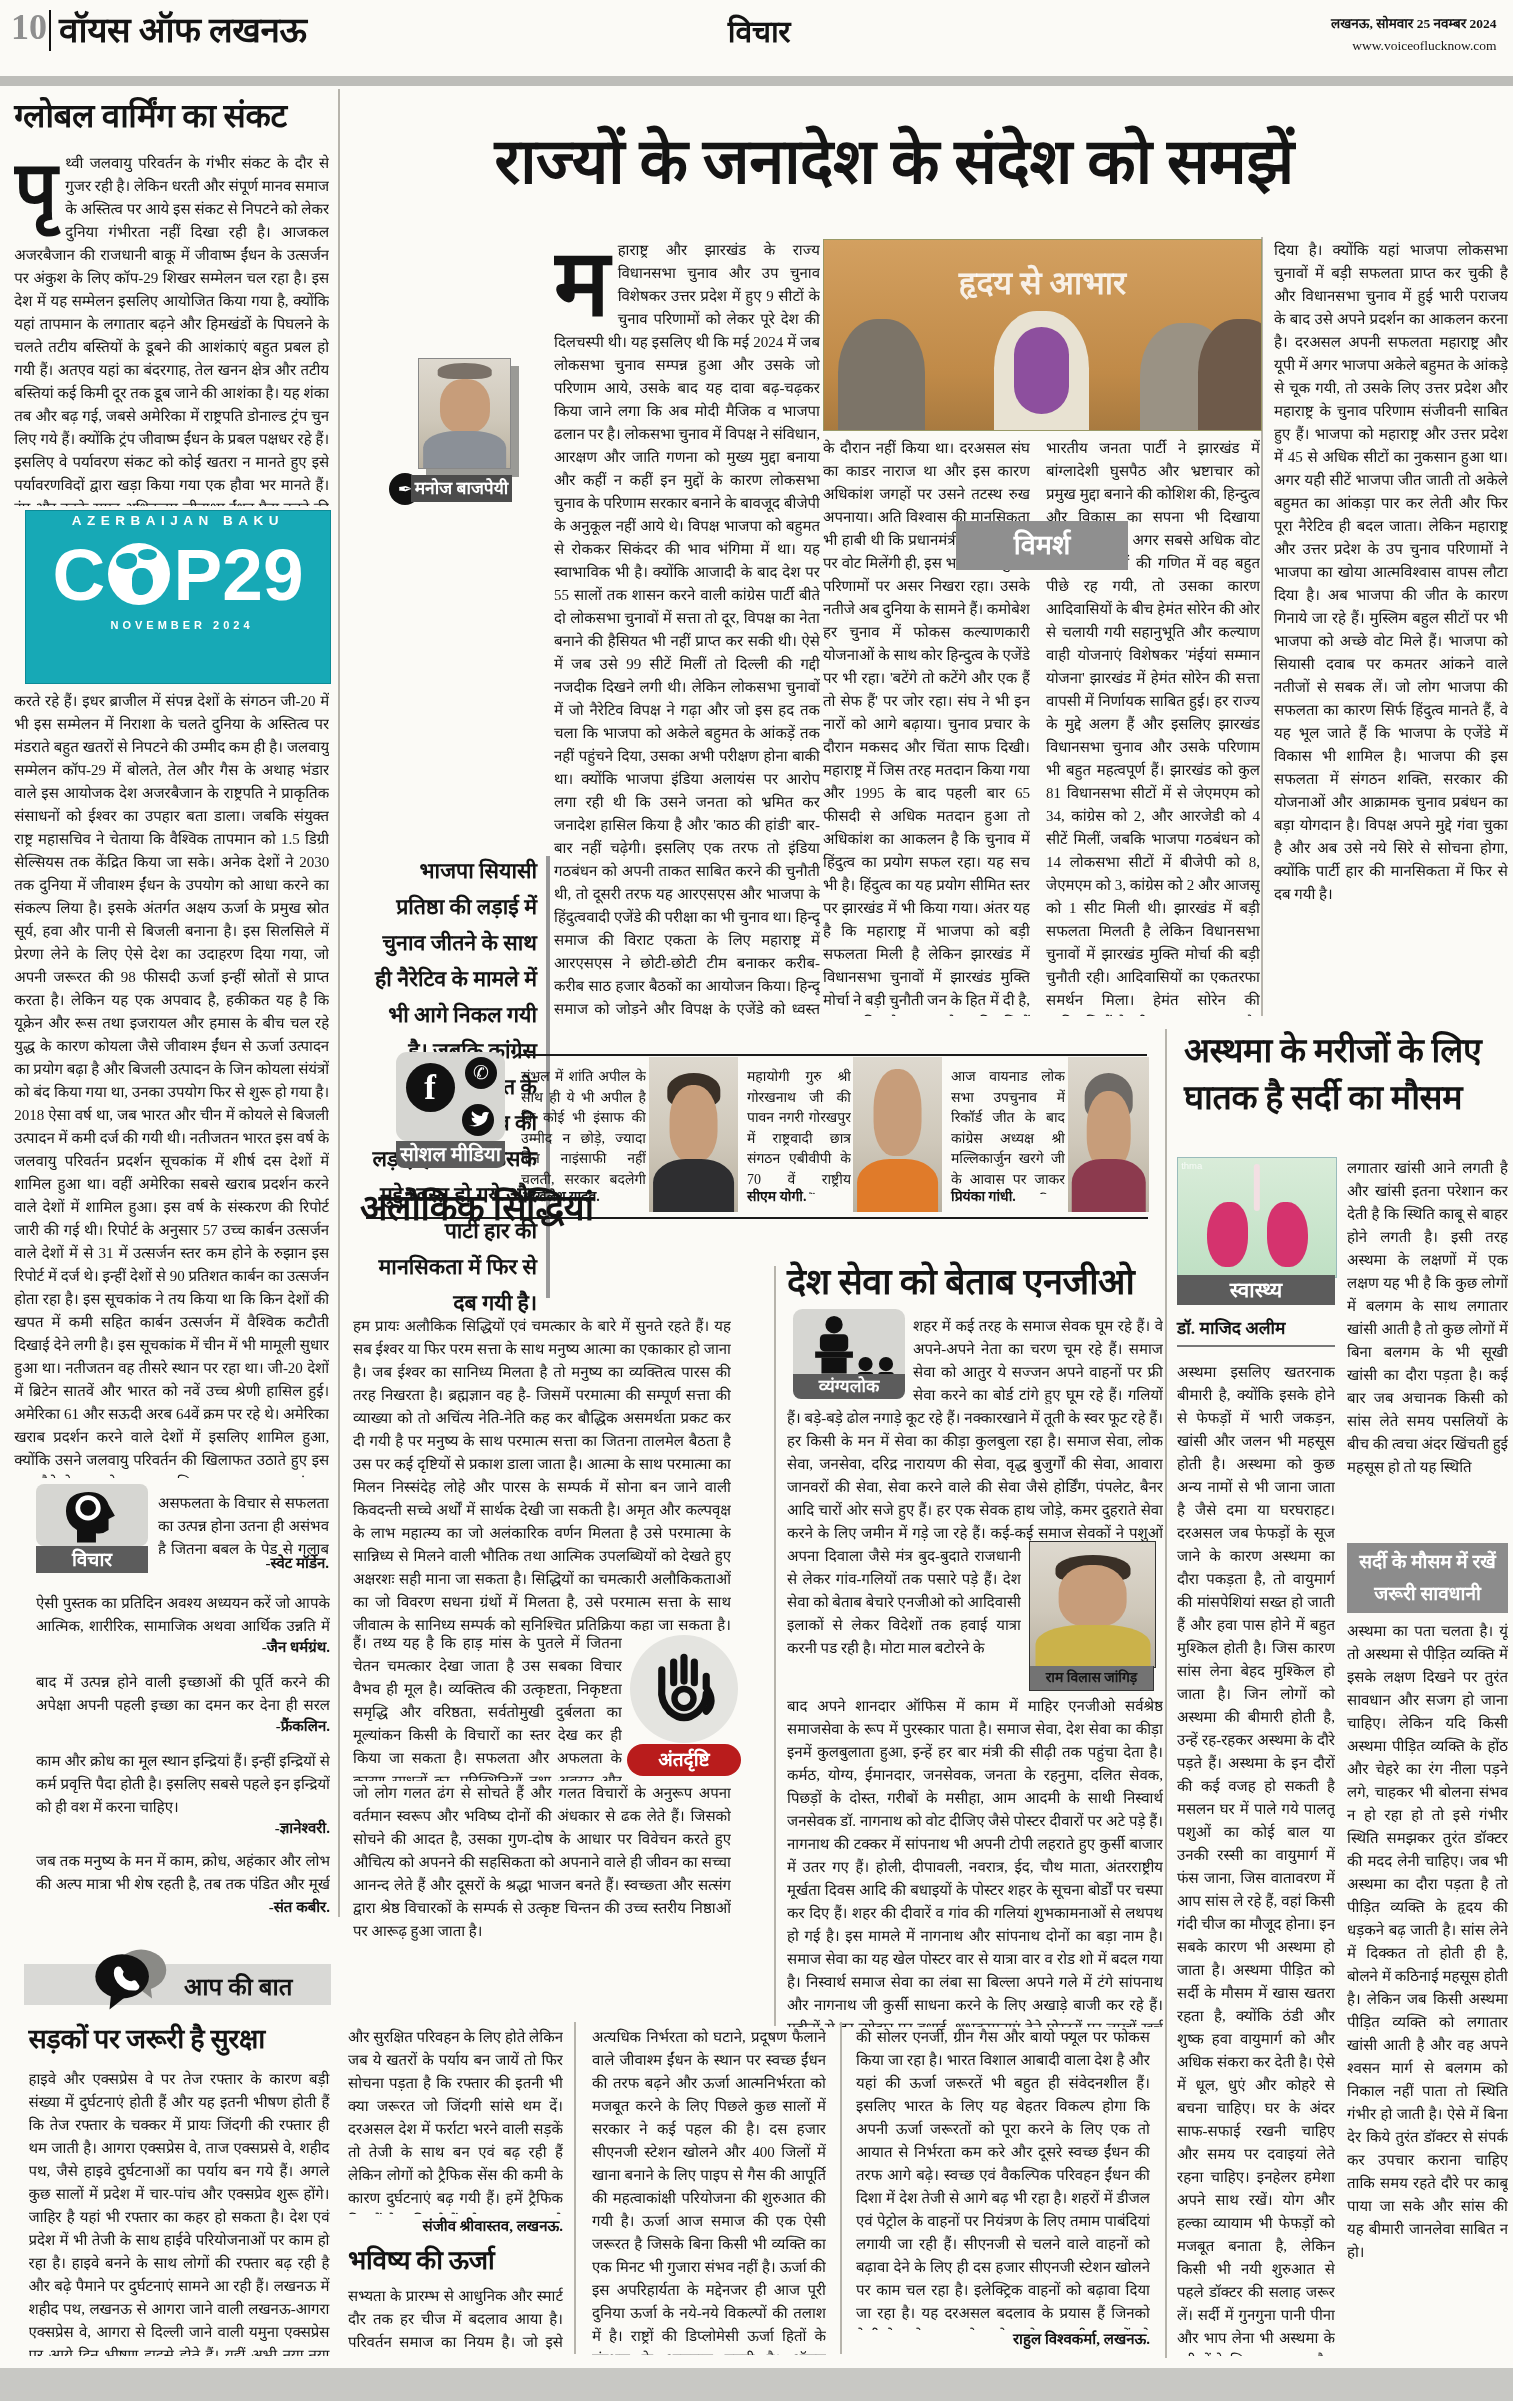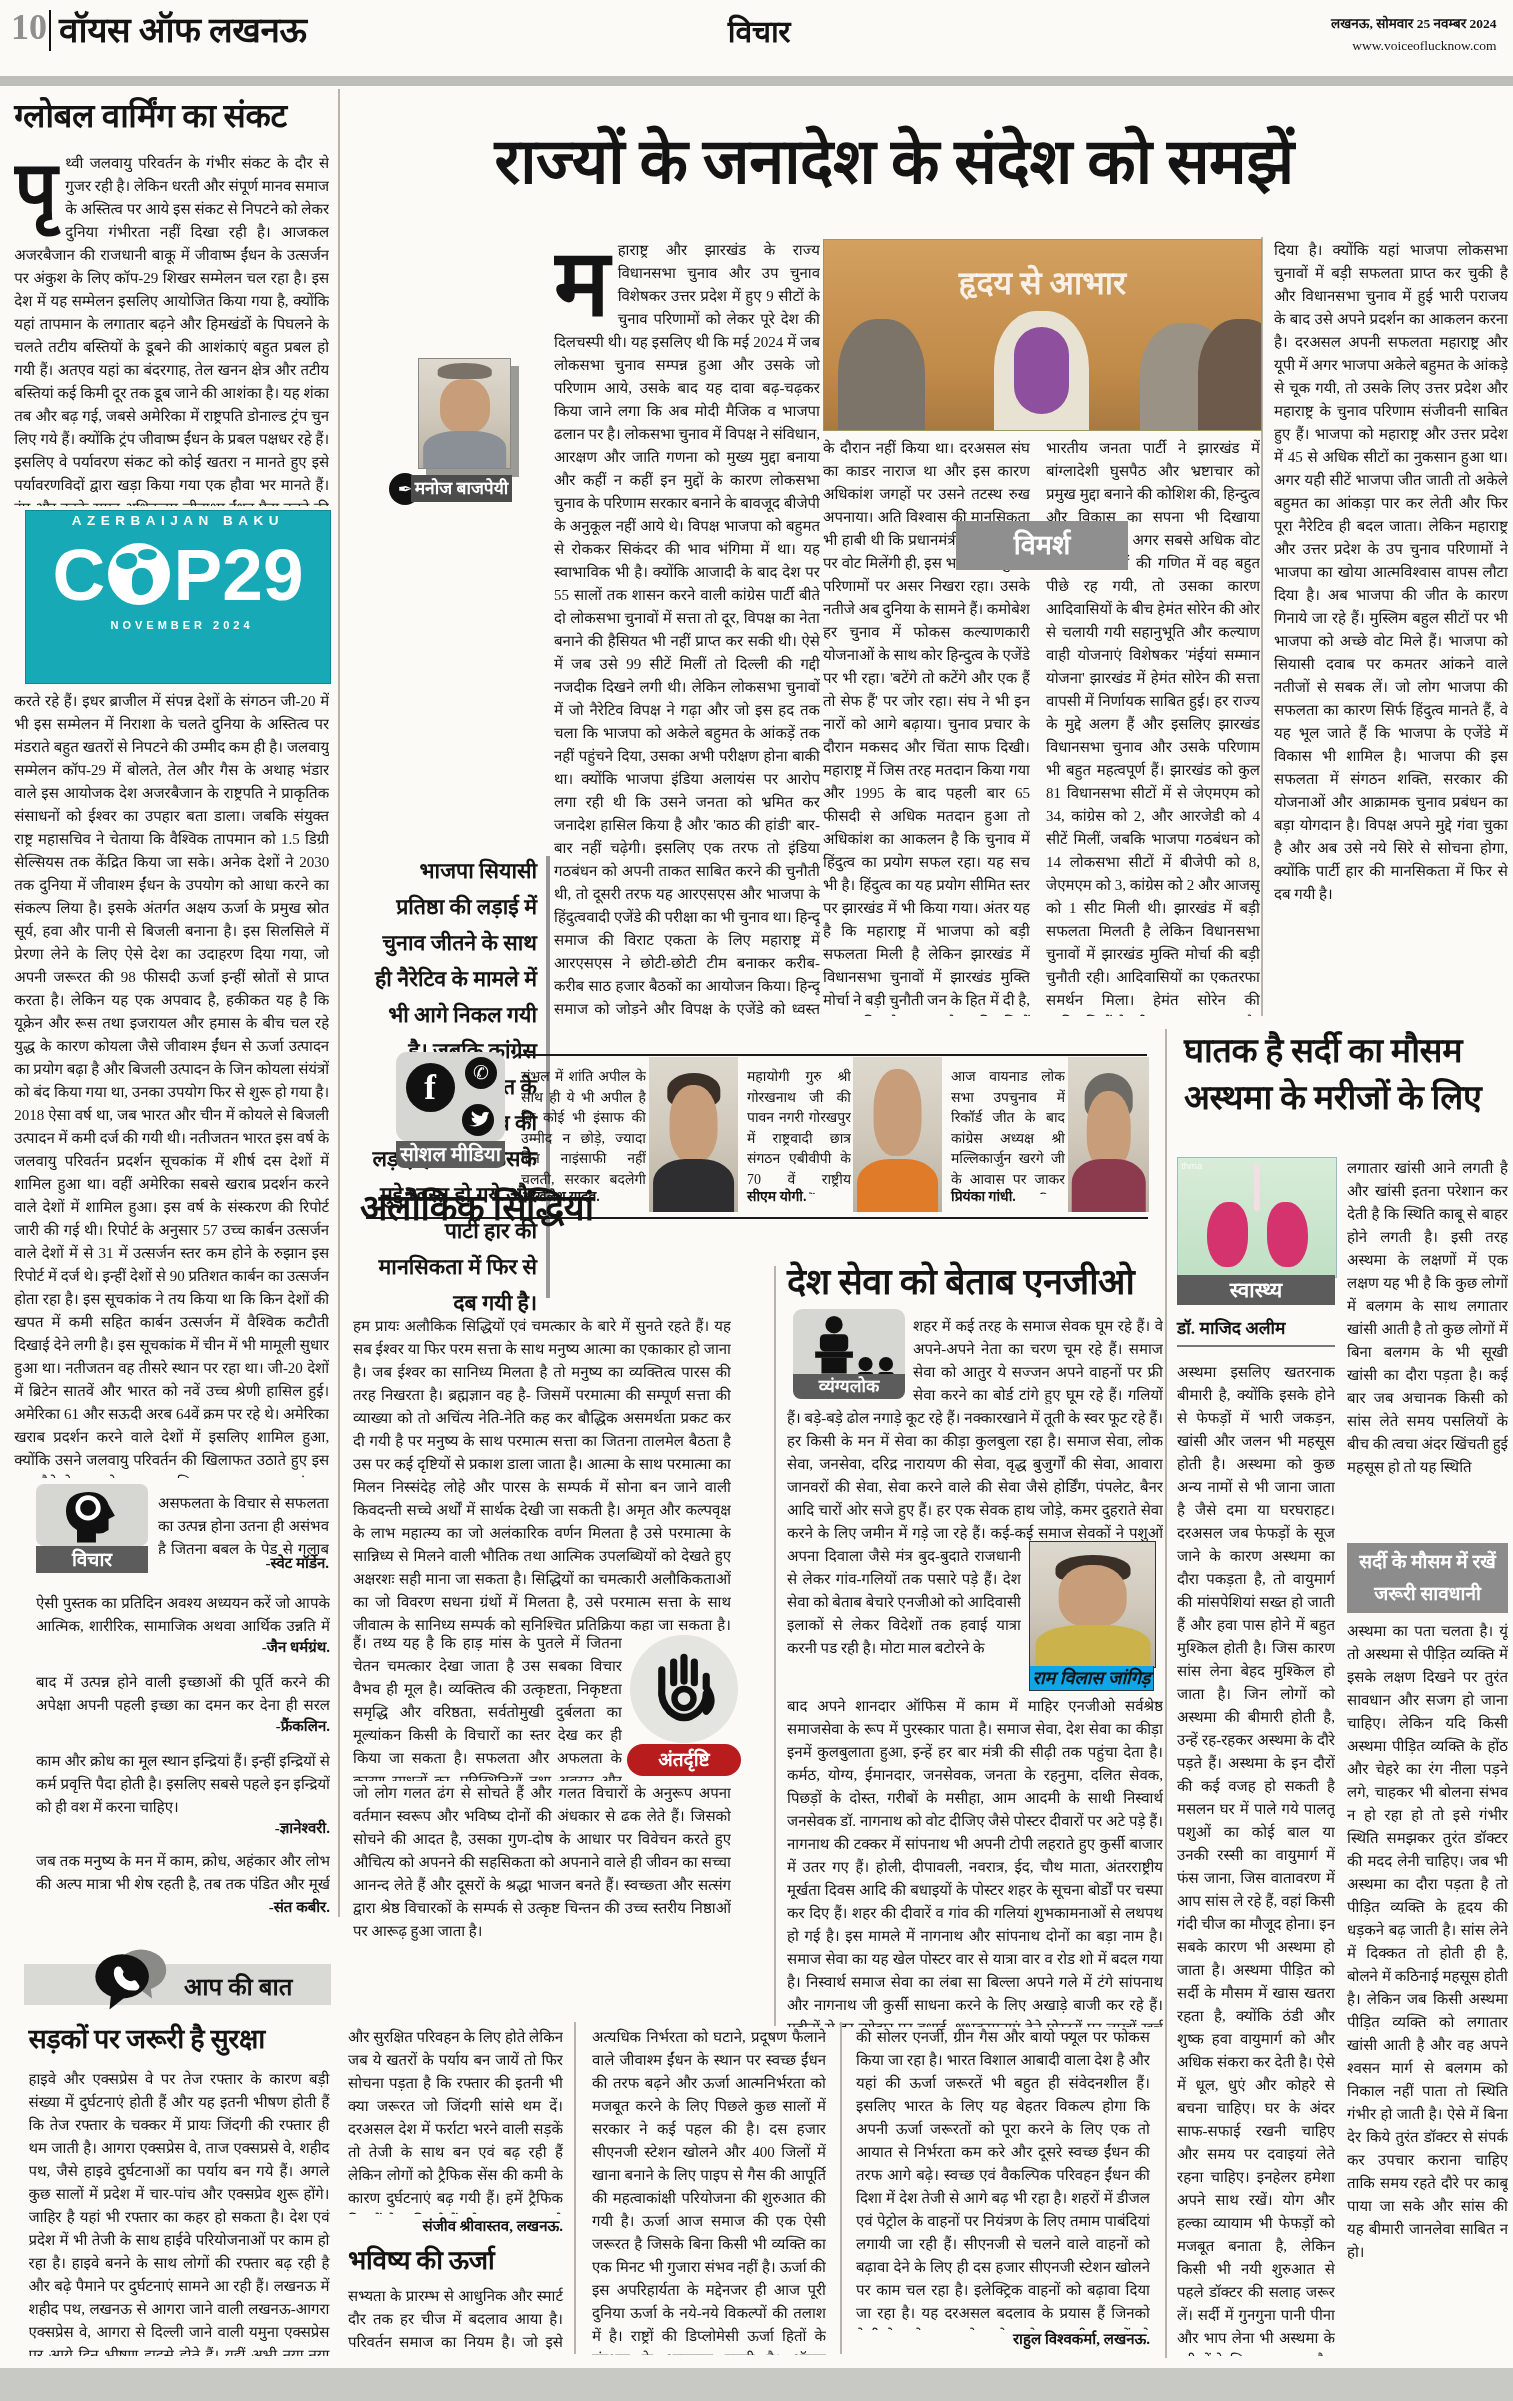--- a/index.html
+++ b/index.html
@@ -153,22 +153,22 @@
 
   <div class="abs just body-sm" style="left:951px;top:1067px;width:114px;height:127px;">आज वायनाड लोक सभा उपचुनाव में रिकॉर्ड जीत के बाद कांग्रेस अध्यक्ष श्री मल्लिकार्जुन खरगे जी के आवास पर जाकर उनसे मुलाकात की व उनका आशीर्वाद लिया।</div>
   <div class="abs body-sm" style="left:951px;top:1187px;width:114px;font-weight:700;">प्रियंका गांधी.</div>
   <div class="abs portrait" style="left:1068px;top:1057px;width:81px;height:155px;">
       <div class="hair" style="background:#6e6a66;height:30%;"></div>
       <div class="head" style="top:22%;"></div>
       <div class="body" style="background:#8c3a4e;"></div>
     </div>
 
   <div class="abs hl" style="left:1184px;top:1027px;width:326px;font-size:34px;line-height:47px;">
+    <div>अस्थमा के मरीजों के लिए</div>
     <div>घातक है सर्दी का मौसम</div>
-    <div>अस्थमा के मरीजों के लिए</div>
   </div>
 
   <div class="abs" style="left:1177px;top:1157px;width:158px;height:119px;background:linear-gradient(180deg,#d9ecd9,#bfe0c4);border:0.8px solid #9bb;overflow:hidden;">
     <div style="position:absolute;left:3.2px;top:1.6px;color:rgba(255,255,255,0.8);font-size:9.5px;font-family:'Liberation Sans',sans-serif;">thma</div>
     <div style="position:absolute;left:50%;top:6.3px;width:6.3px;height:47px;background:#f3dfe3;transform:translateX(-50%);border-radius:3.2px;"></div>
     <div style="position:absolute;left:28.5px;top:44px;width:41px;height:65px;background:#d5336e;border-radius:50% 40% 45% 45%;"></div>
     <div style="position:absolute;right:28.5px;top:44px;width:41px;height:65px;background:#d5336e;border-radius:40% 50% 45% 45%;"></div>
   </div>
   <div class="abs label-bar" style="left:1177px;top:1275px;width:158px;height:30px;font-size:20.6px;line-height:30px;">स्वास्थ्य</div>
   <div class="abs" style="left:1177px;top:1315px;width:158px;font-size:17.4px;font-weight:700;">डॉ. माजिद अलीम</div>
@@ -221,21 +221,21 @@
 
   <div class="abs just body-txt" style="left:913px;top:1315px;width:250px;height:89px;">शहर में कई तरह के समाज सेवक घूम रहे हैं। वे अपने-अपने नेता का चरण चूम रहे हैं। समाज सेवा को आतुर ये सज्जन अपने वाहनों पर फ्री सेवा करने का बोर्ड टांगे हुए घूम रहे हैं। गलियों में, सड़कों पर ! समाज सेवा के नाम पर फ्री का लंगर और फ्री यात्रा के कामों में लगकर अखंड जागरण कर रहे हैं। इन कार्यक्रमों में मनोरंजन के लिए नाच-गान, खेलकूद और जादू के शामियाने भी सजा रहे</div>
   <div class="abs just body-txt" style="left:787px;top:1407px;width:376px;height:136px;">हैं। बड़े-बड़े ढोल नगाड़े कूट रहे हैं। नक्कारखाने में तूती के स्वर फूट रहे हैं। हर किसी के मन में सेवा का कीड़ा कुलबुला रहा है। समाज सेवा, लोक सेवा, जनसेवा, दरिद्र नारायण की सेवा, वृद्ध बुजुर्गों की सेवा, आवारा जानवरों की सेवा, सेवा करने वाले की सेवा जैसे होर्डिंग, पंपलेट, बैनर आदि चारों ओर सजे हुए हैं। हर एक सेवक हाथ जोड़े, कमर दुहराते सेवा करने के लिए जमीन में गड़े जा रहे हैं। कई-कई समाज सेवकों ने पशुओं की सेवा से लेकर भूत प्रेतों की सेवा करने के लिए बड़े-बड़े एनजीओ खोल रखे हैं। ये एनजीओ कमीशन, दलाली, काले को सफेद, सफेद को काला, दूर करो</div>
   <div class="abs just body-txt" style="left:787px;top:1545px;width:234px;height:141px;">अपना दिवाला जैसे मंत्र बुद-बुदाते राजधानी से लेकर गांव-गलियों तक पसारे पड़े हैं। देश सेवा को बेताब बेचारे एनजीओ को आदिवासी इलाकों से लेकर विदेशों तक हवाई यात्रा करनी पड रही है। मोटा माल बटोरने के</div>
 
   <div class="abs portrait" style="left:1029px;top:1541px;width:125px;height:125px;border:1.6px solid #333;">
       <div class="hair"></div>
       <div class="head"></div>
       <div class="body" style="background:#cbb24a;"></div>
     </div>
-  <div class="abs center" style="left:1029px;top:1666px;width:125px;height:25px;border:1.6px solid #333;border-top:none;background:#0ea5e9;font-weight:700;font-size:18px;line-height:24px;box-sizing:border-box;font-style:italic;">राम विलास जांगिड़</div>
+  <div class="abs center" style="left:1029px;top:1666px;width:125px;height:25px;border:1.6px solid #333;border-top:none;background:#737373;font-weight:700;font-size:14px;line-height:24px;box-sizing:border-box;">राम विलास जांगिड़</div>
 
   <div class="abs just body-txt" style="left:787px;top:1695px;width:376px;height:332px;">बाद अपने शानदार ऑफिस में काम में माहिर एनजीओ सर्वश्रेष्ठ समाजसेवा के रूप में पुरस्कार पाता है। समाज सेवा, देश सेवा का कीड़ा इनमें कुलबुलाता हुआ, इन्हें हर बार मंत्री की सीढ़ी तक पहुंचा देता है। कर्मठ, योग्य, ईमानदार, जनसेवक, जनता के रहनुमा, दलित सेवक, पिछड़ों के दोस्त, गरीबों के मसीहा, आम आदमी के साथी निस्वार्थ जनसेवक डॉ. नागनाथ को वोट दीजिए जैसे पोस्टर दीवारों पर अटे पड़े हैं। नागनाथ की टक्कर में सांपनाथ भी अपनी टोपी लहराते हुए कुर्सी बाजार में उतर गए हैं। होली, दीपावली, नवरात्र, ईद, चौथ माता, अंतरराष्ट्रीय मूर्खता दिवस आदि की बधाइयों के पोस्टर शहर के सूचना बोर्डों पर चस्पा कर दिए हैं। शहर की दीवारें व गांव की गलियां शुभकामनाओं से लथपथ हो गई है। इस मामले में नागनाथ और सांपनाथ दोनों का बड़ा नाम है। समाज सेवा का यह खेल पोस्टर वार से यात्रा वार व रोड शो में बदल गया है। निस्वार्थ समाज सेवा का लंबा सा बिल्ला अपने गले में टंगे सांपनाथ और नागनाथ जी कुर्सी साधना करने के लिए अखाड़े बाजी कर रहे हैं। महीनों से हर त्योहार पर बधाई, शुभकामनाएं देते पोस्टरों पर लाखों खर्च करने वाले इन भावी विधायकों की सेवा समाज सेवक है।</div>
 
   <div class="abs" style="left:24px;top:1964px;width:307px;height:41px;background:#d9d9d6;"></div>
   <div class="abs" style="left:89px;top:1940px;width:82px;height:76px;">
     <svg width="82" height="76" viewBox="0 0 104 96">
       <ellipse cx="66" cy="38" rx="32" ry="26" fill="#8a8a86"></ellipse>
       <path d="M78 58 L80 74 L64 62 Z" fill="#8a8a86"></path>
       <ellipse cx="42" cy="46" rx="34" ry="28" fill="#111"></ellipse>
       <path d="M28 68 L26 88 L46 72 Z" fill="#111"></path>

